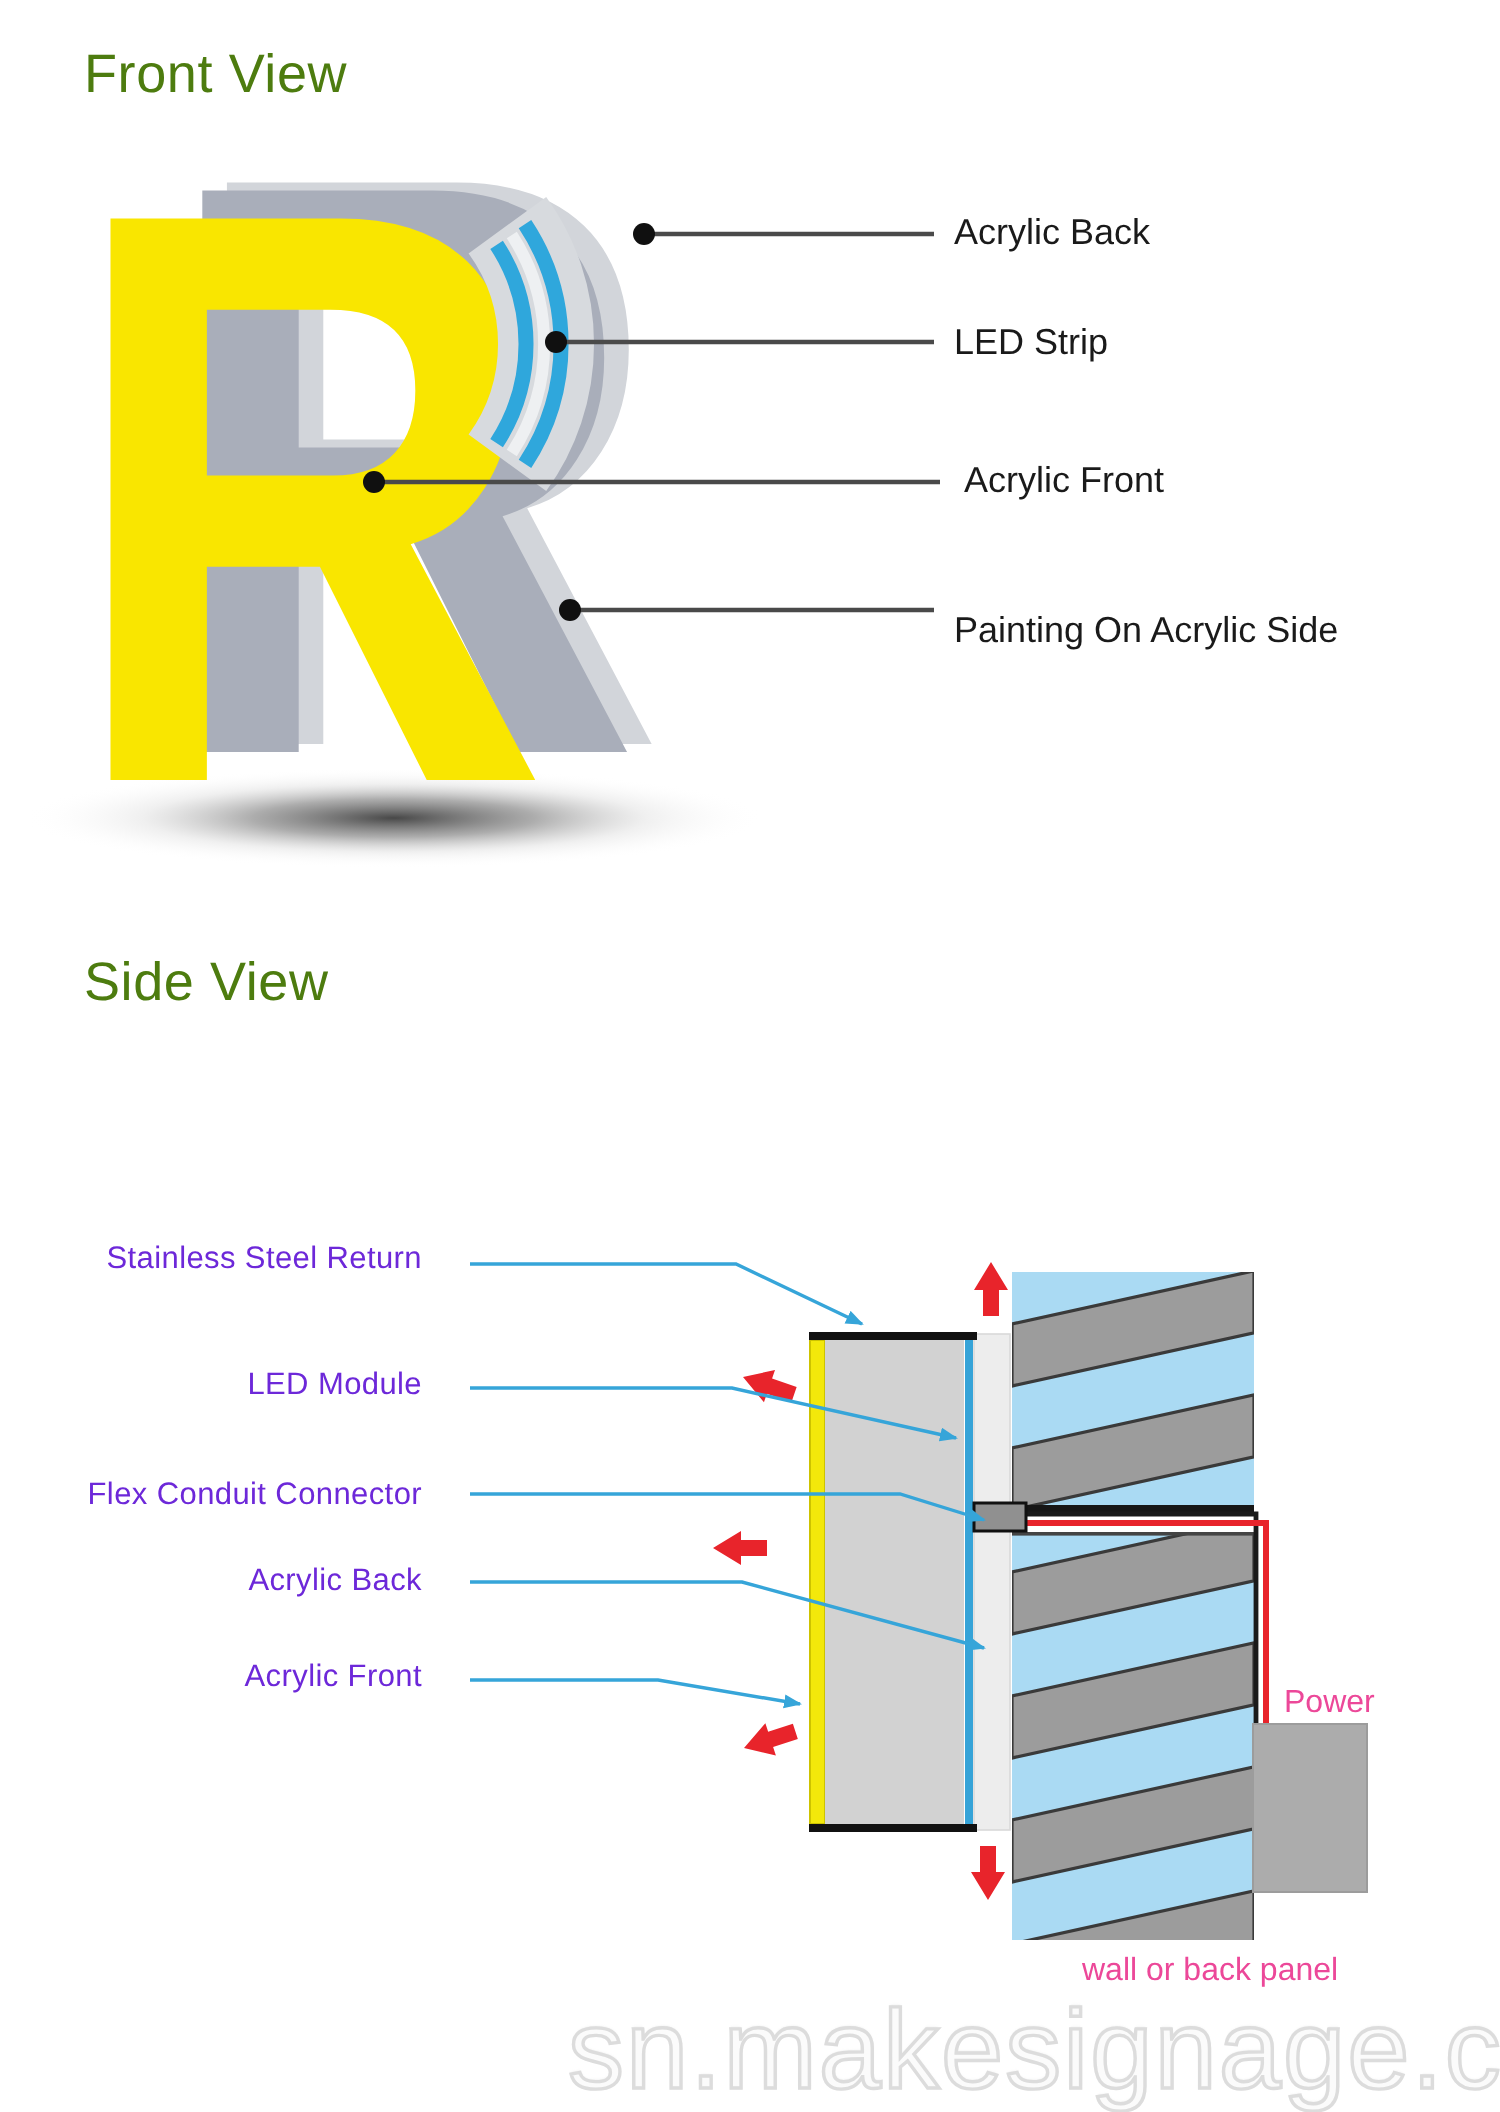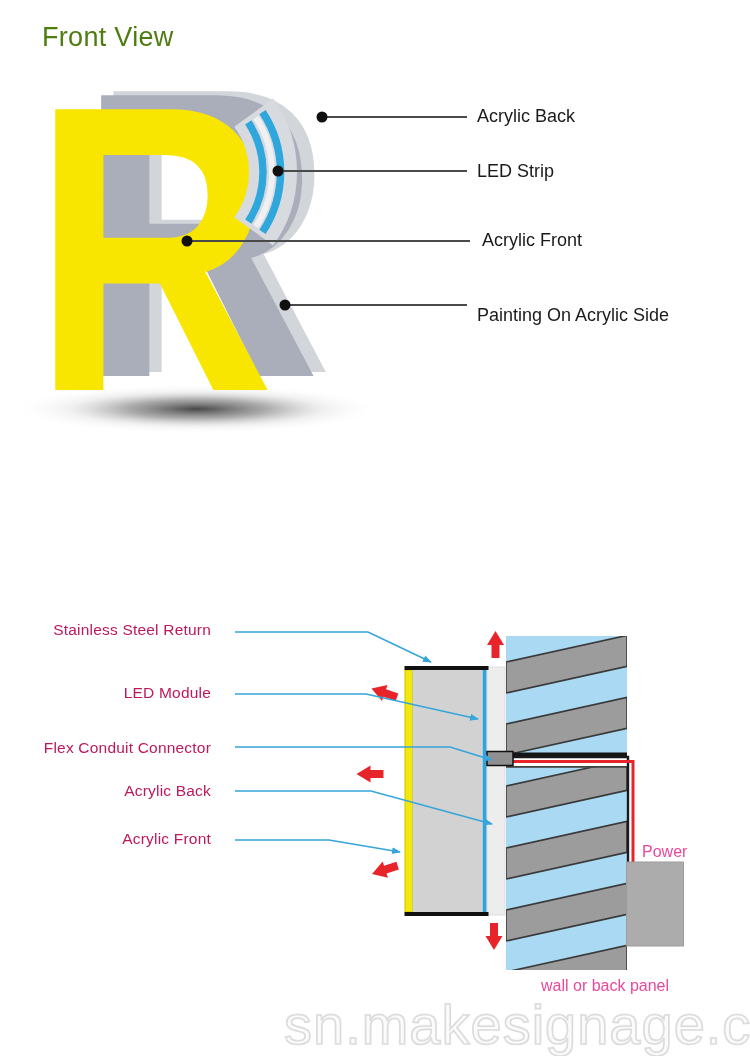--- a/index.html
+++ b/index.html
@@ -4,37 +4,38 @@
 <style>
   html,body{margin:0;padding:0;background:#fff;}
   .page{position:relative;width:750px;height:1056px;background:#ffffff;overflow:hidden;
         font-family:"Liberation Sans",sans-serif;}
   .heading{position:absolute;left:42px;font-size:27px;font-weight:400;color:#4d7c0f;
            letter-spacing:.3px;white-space:nowrap;}
   #front-heading{top:22px;}
   #side-heading{top:476px;}
   .svg-abs{position:absolute;left:0;}
   .flabel{position:absolute;font-size:18px;color:#1a1a1a;white-space:nowrap;font-weight:500;}
-  .slabel{position:absolute;right:539px;font-size:15.5px;color:#be185d;white-space:nowrap;
+  .slabel{position:absolute;right:539px;font-size:15.5px;color:#6d28d9;white-space:nowrap;
           font-weight:500;text-align:right;letter-spacing:.2px;}
   .annot{position:absolute;font-size:16px;color:#ec4899;white-space:nowrap;font-weight:500;}
   #power-label{left:642px;top:843px;}
   #wall-label{left:505px;top:977px;margin-left:36px;}
   .watermark{position:absolute;left:284px;top:992px;font-size:56px;letter-spacing:1px;
              color:#fbfbfb;-webkit-text-stroke:1.7px #dcdcdc;
              text-shadow:0 2px 1px rgba(255,255,255,.85), 0 -1px 1px rgba(190,190,190,.25);
              white-space:nowrap;}
   .letter-text{font-family:"Liberation Sans",sans-serif;font-weight:bold;font-size:408px;}
 </style>
 </head>
 <body>
 
 <div class="page">
 
   <div class="heading" id="front-heading">Front View</div>
+  <div class="heading" id="side-heading">Side View</div>
 
   <svg class="svg-abs" style="top:0" width="750" height="460" viewBox="0 0 750 460">
     <defs>
       <radialGradient id="shadowGrad" cx="50%" cy="50%" r="50%">
         <stop offset="0%" stop-color="rgba(62,62,62,0.95)"></stop>
         <stop offset="38%" stop-color="rgba(105,105,105,0.55)"></stop>
         <stop offset="68%" stop-color="rgba(170,170,170,0.18)"></stop>
         <stop offset="100%" stop-color="rgba(255,255,255,0)"></stop>
       </radialGradient>
     </defs>

